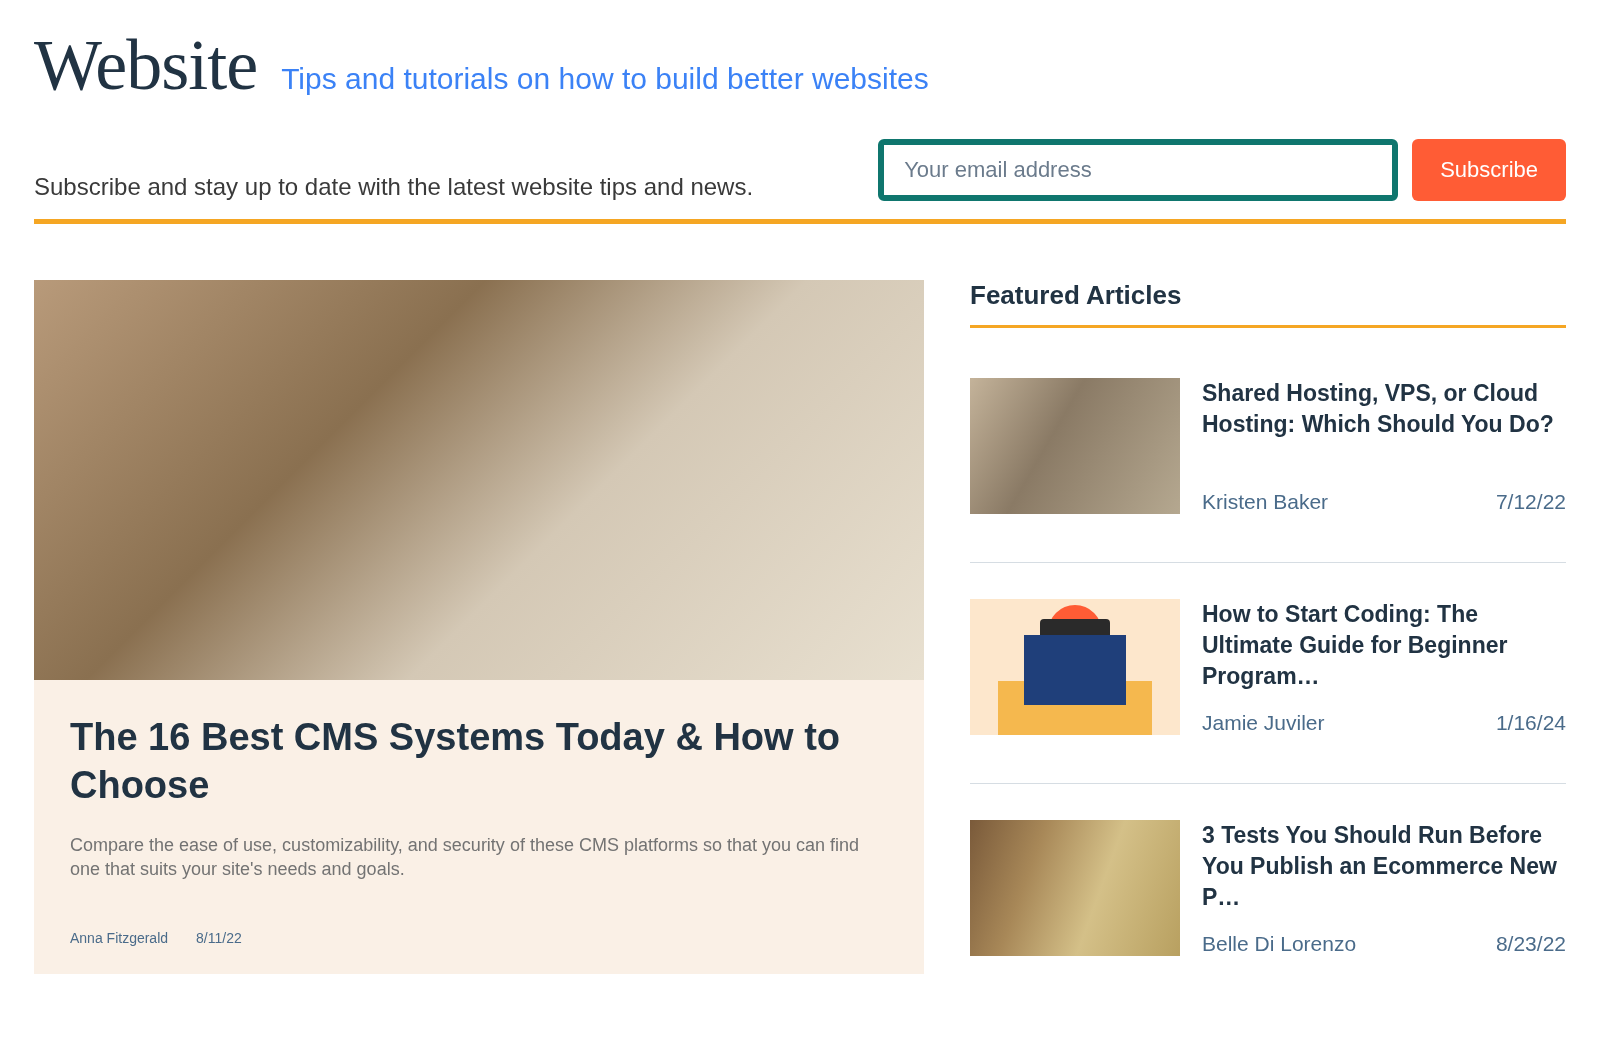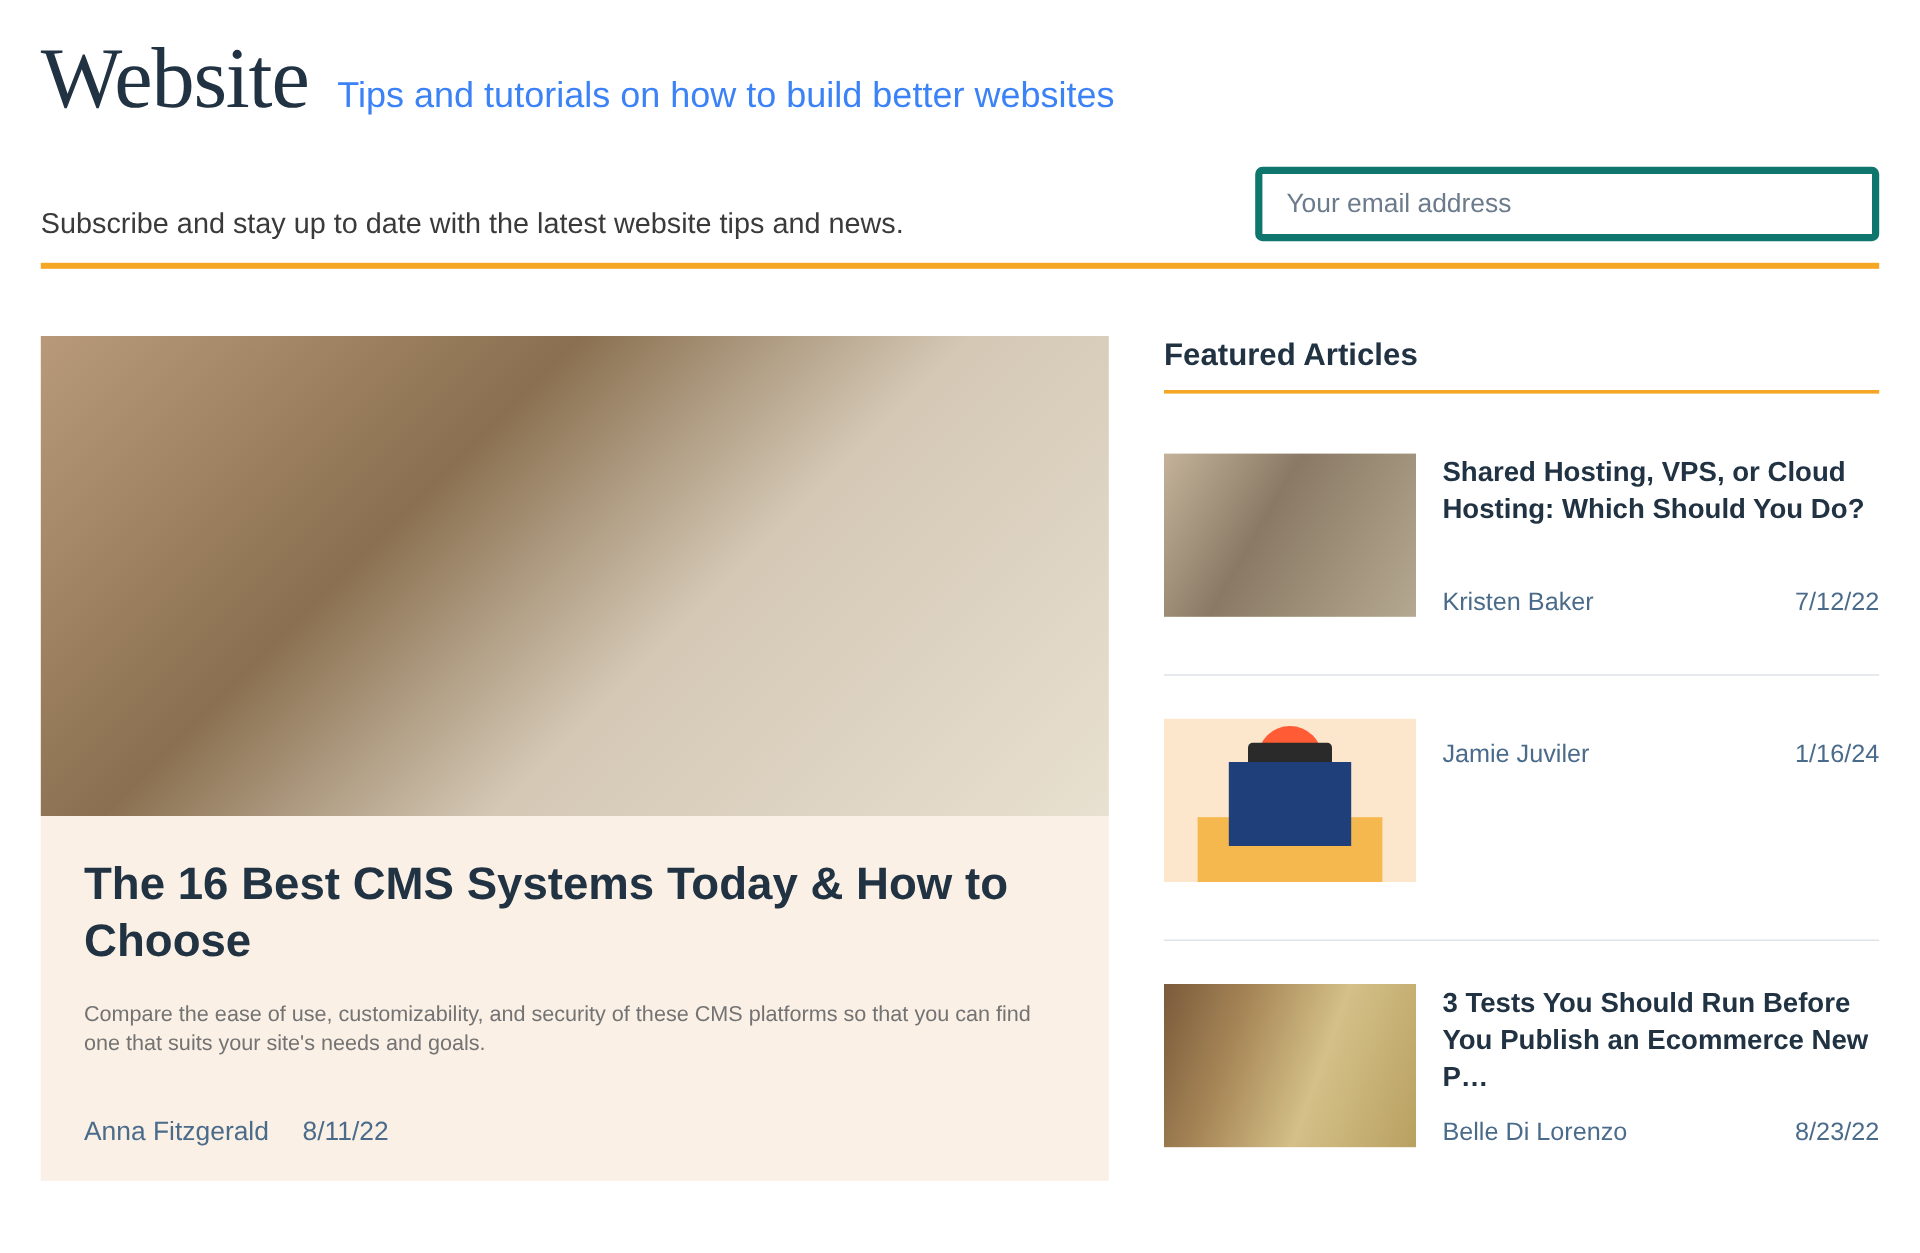--- a/index.html
+++ b/index.html
@@ -98,21 +98,21 @@
   }
   .hero-desc {
     font-size: 18px;
     color: #737373;
     line-height: 1.35;
     margin-bottom: 48px;
   }
   .hero-meta {
     display: flex;
     gap: 28px;
-    font-size: 22px;
+    font-size: 14px;
   }
   .author { color: #4a6b8a; }
   .date { color: #4a6b8a; }
   .sidebar {
     flex: 1;
   }
   .sidebar-heading {
     font-size: 26px;
     font-weight: 700;
     color: #213343;
@@ -167,20 +167,21 @@
 
 <div class="header">
   <div class="site-title">Website</div>
   <div class="tagline">Tips and tutorials on how to build better websites</div>
 </div>
 
 <div class="subscribe-row">
   <div class="subscribe-text">Subscribe and stay up to date with the latest website tips and news.</div>
   <div class="subscribe-form">
     <input class="email-input" type="email" placeholder="Your email address" style="">
+    <button class="subscribe-btn">Subscribe</button>
   </div>
 </div>
 
 <div class="divider-bar"></div>
 
 <div class="content">
 
   <div class="hero">
     <div class="hero-image"></div>
     <div class="hero-body">
@@ -206,20 +207,21 @@
         </div>
       </div>
     </div>
 
     <div class="featured-item">
       <div class="thumb thumb-2">
         <div class="sun"></div>
           <div class="screen"></div>
       </div>
       <div class="featured-body">
+        <div class="featured-title">How to Start Coding: The Ultimate Guide for Beginner Program…</div>
         <div class="featured-meta">
           <span class="author">Jamie Juviler</span>
           <span class="date">1/16/24</span>
         </div>
       </div>
     </div>
 
     <div class="featured-item">
       <div class="thumb thumb-3"></div>
       <div class="featured-body">

